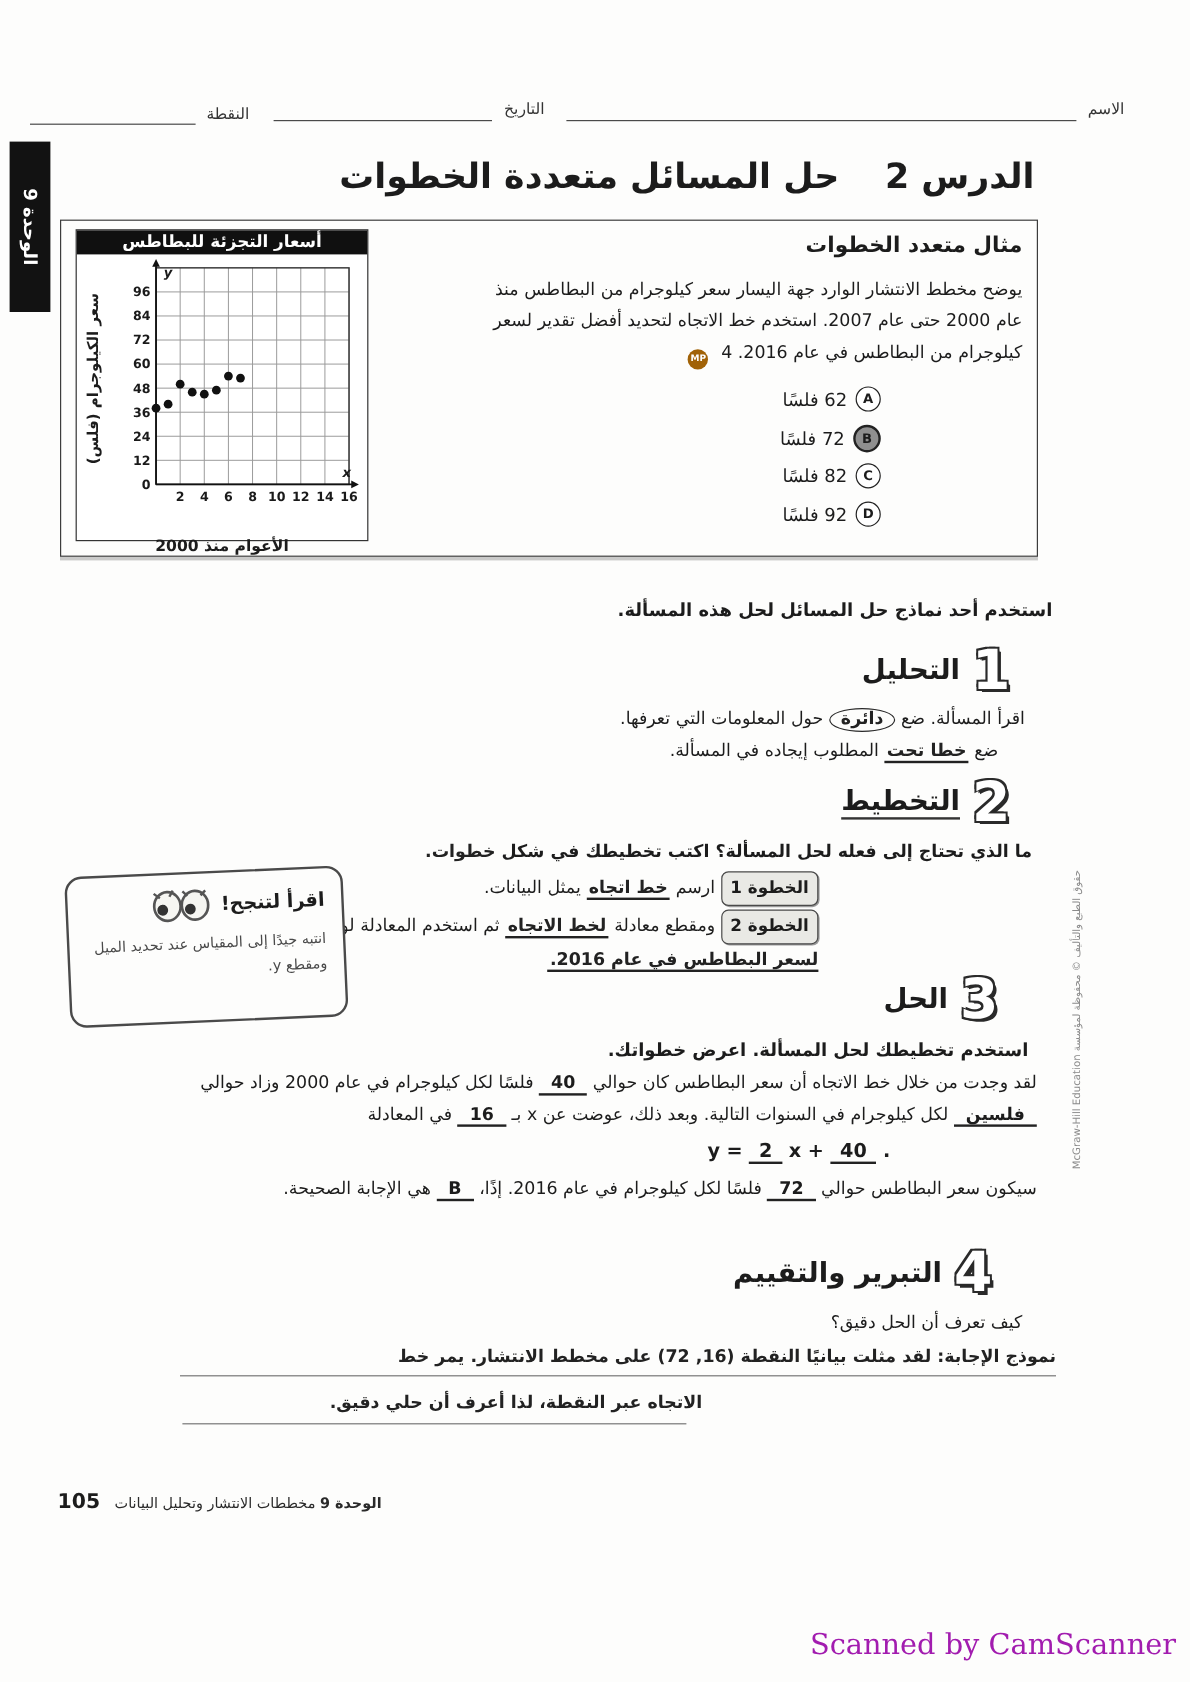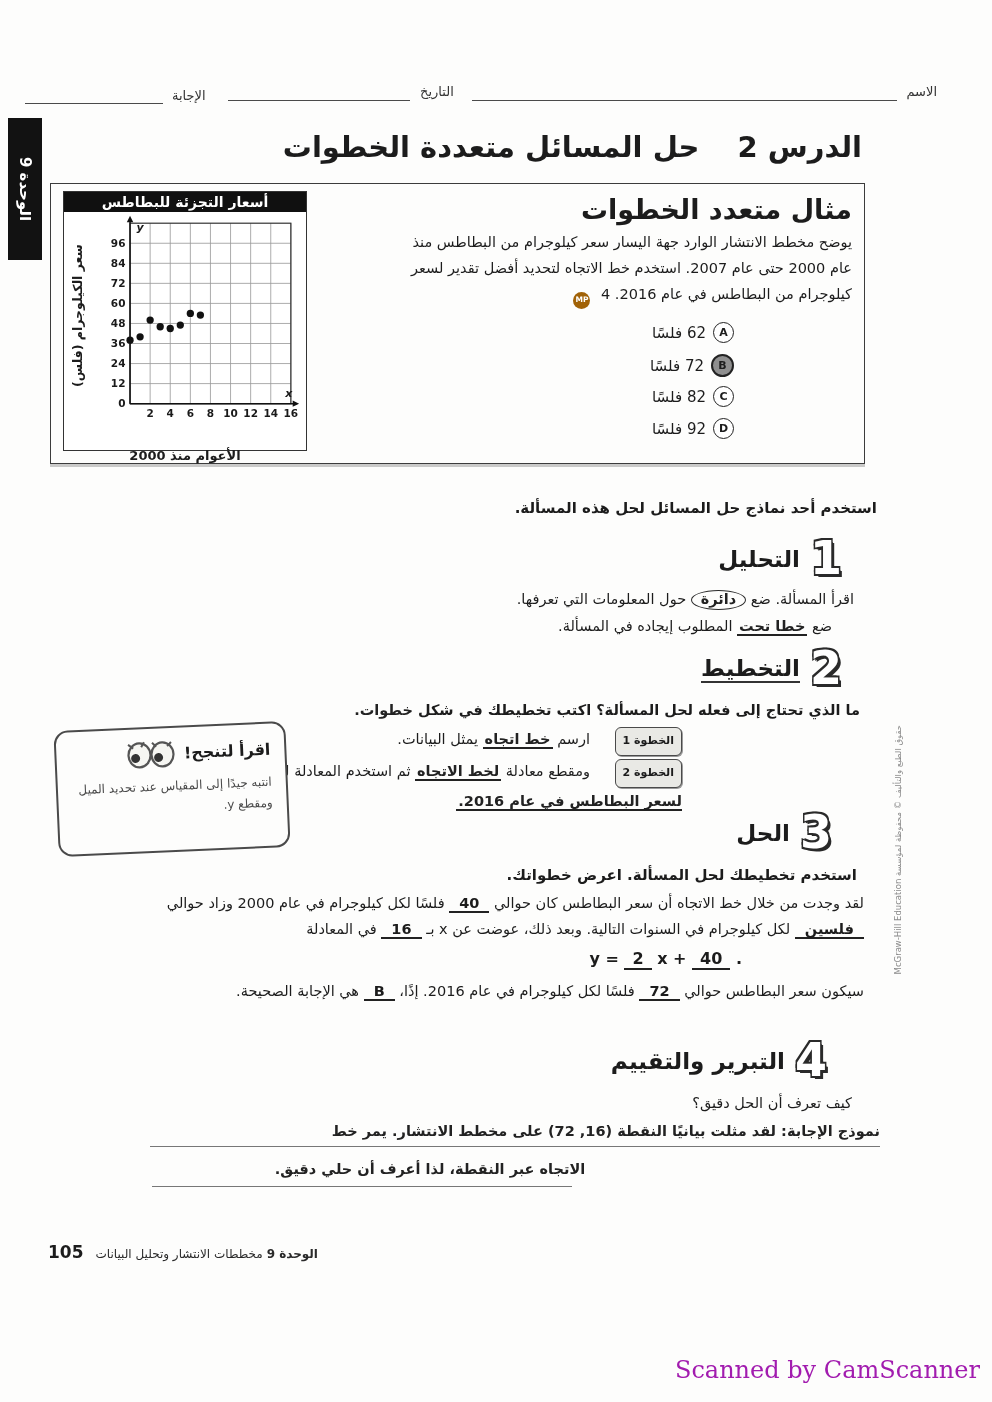--- a/index.html
+++ b/index.html
@@ -25,41 +25,41 @@
   #chart-card{position:absolute;left:12px;top:7px;width:242px;height:258px;border:1.4px solid #333;background:#fff;}
   #chart-title{height:20px;background:#101010;color:#fff;font-weight:bold;font-size:14px;
         display:flex;align-items:center;justify-content:center;direction:rtl;}
   #chart-area{position:relative;height:208px;}
   #y-axis-label{position:absolute;left:-72px;top:96px;width:170px;text-align:center;
         transform:rotate(-90deg);font-size:12.5px;font-weight:bold;direction:rtl;white-space:nowrap;}
   #scatter-plot{position:absolute;left:24px;top:2px;}
   #x-axis-label{position:absolute;left:0;right:0;top:236px;text-align:center;
         font-size:13px;font-weight:bold;direction:rtl;}
   
-  #example-heading{position:absolute;right:12px;top:10px;font-size:27px;font-weight:800;direction:rtl;}
+  #example-heading{position:absolute;right:12px;top:10px;font-size:18px;font-weight:800;direction:rtl;}
   .prob-line{position:absolute;right:12px;font-size:14.5px;direction:rtl;text-align:right;width:540px;line-height:26px;}
   .mp-badge{display:inline-flex;width:17px;height:17px;border-radius:50%;background:#a16207;color:#fff;
         font-size:7.5px;font-weight:bold;align-items:center;justify-content:center;vertical-align:-3px;margin-right:6px;}
   .choice{position:absolute;right:130px;direction:rtl;font-size:15px;display:flex;align-items:center;gap:7px;}
   .letter-circle{display:inline-flex;width:19px;height:19px;border:1.6px solid #222;border-radius:50%;
         align-items:center;justify-content:center;font-size:11px;font-weight:bold;background:#fff;}
   .choice.selected .letter-circle{background:#8f8f8f;border-width:2.2px;}
   
   .bignum{font-size:46px;font-weight:800;color:#fff;line-height:.9;
         text-shadow:-1.6px -1.6px 0 #2a2a2a,1.6px -1.6px 0 #2a2a2a,-1.6px 1.6px 0 #2a2a2a,
                     1.6px 1.6px 0 #2a2a2a,3px 3px 0 #2a2a2a;}
   .sec-h{position:absolute;direction:rtl;display:flex;align-items:center;gap:10px;}
   .sec-title{font-size:23px;font-weight:800;}
   .txt{position:absolute;direction:rtl;text-align:right;font-size:14.5px;line-height:26px;}
   .hand{font-weight:800;color:#222;}
   .fill{font-weight:800;border-bottom:2px solid #222;padding:0 10px;}
   .circled{border:1.5px solid #2a2a2a;border-radius:50%;padding:0 9px 2px;font-weight:800;}
   .underl{border-bottom:2px solid #222;font-weight:800;padding:0 2px;}
   .chip{display:inline-block;border:1.6px solid #4a4a4a;background:#e9e9e5;border-radius:6px;
-        padding:0 7px 1px;font-weight:800;font-size:11px;margin-left:20px;box-shadow:1px 1px 0 #9a9a9a;}
+        padding:0 7px 1px;font-weight:800;font-size:14px;margin-left:0;box-shadow:1px 1px 0 #9a9a9a;}
   
   #read-box{position:absolute;left:56px;top:726px;width:232px;height:126px;border:2px solid #4a4a4a;
         border-radius:14px;transform:rotate(-2.5deg);background:#fdfdfc;direction:rtl;padding:10px 14px;box-sizing:border-box;}
   #read-box .rb-title{font-size:16px;font-weight:800;display:flex;align-items:center;gap:8px;}
   #read-box .rb-body{font-size:12px;color:#4a4a4a;margin-top:8px;line-height:21px;}
   
   .eq{font-size:16px;font-weight:bold;}
   .eq .fill{padding:0 8px;}
   
   .rule{position:absolute;height:0;border-bottom:1.6px solid #777;}
@@ -77,21 +77,21 @@
 </style>
 </head>
 <body>
 
 <div id="page">
 
   <span class="hlabel" style="right:55px;top:84px;">الاسم</span>
   <div class="hline" style="left:472px;top:100px;width:425px;"></div>
   <span class="hlabel" style="left:420px;top:84px;">التاريخ</span>
   <div class="hline" style="left:228px;top:100px;width:182px;"></div>
-  <span class="hlabel" style="left:172px;top:88px;">الإجابة</span>
+  <span class="hlabel" style="left:172px;top:88px;">النقطة</span>
   <div class="hline" style="left:25px;top:103px;width:138px;"></div>
 
   <div id="unit-tab">
     <span>الوحدة 9</span>
   </div>
 
   <div id="lesson-title">
     <span class="lab">الدرس 2</span><span class="tb">حل المسائل متعددة الخطوات</span>
   </div>
 

